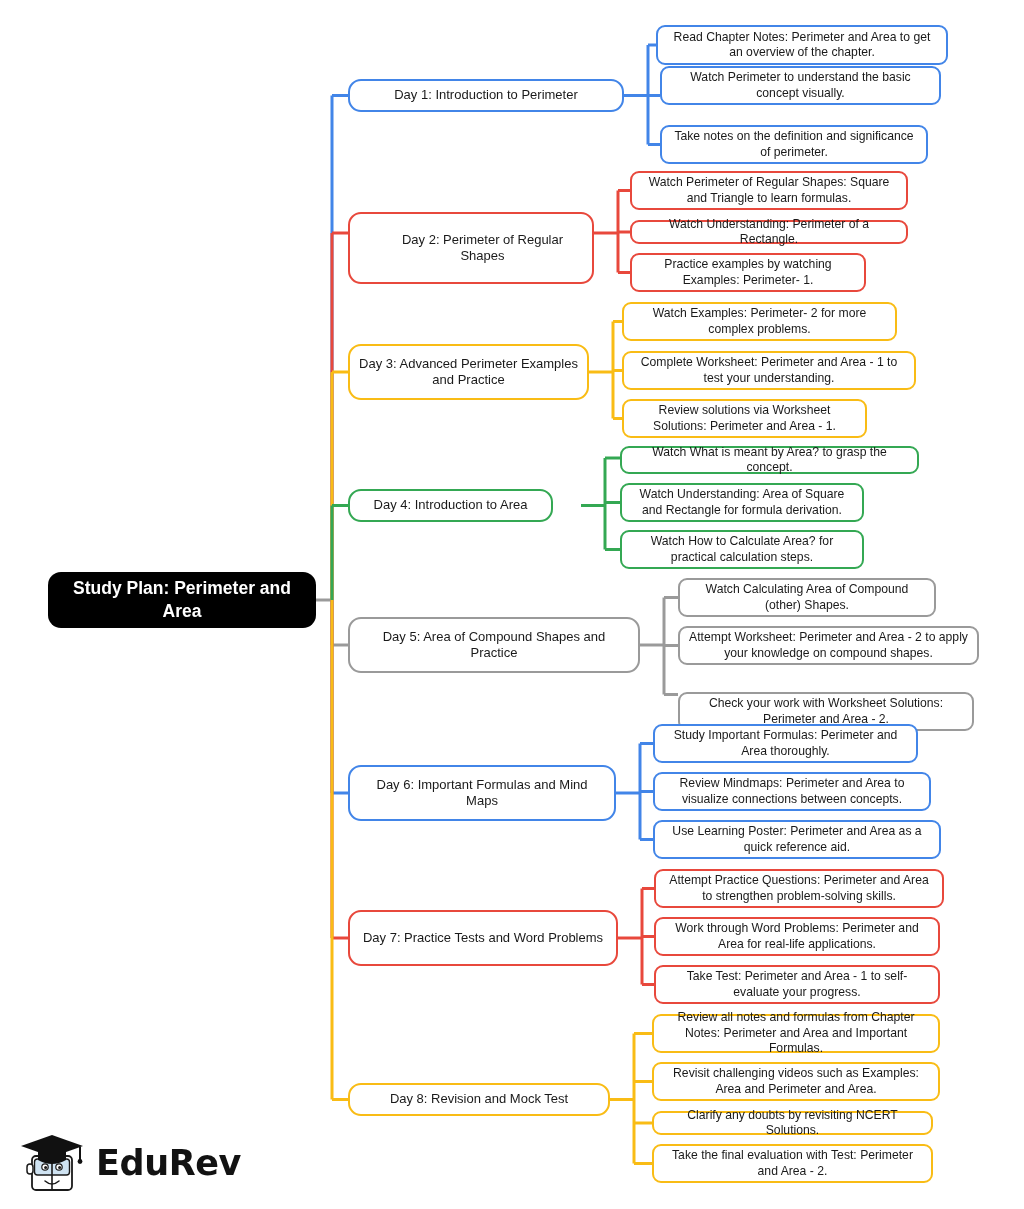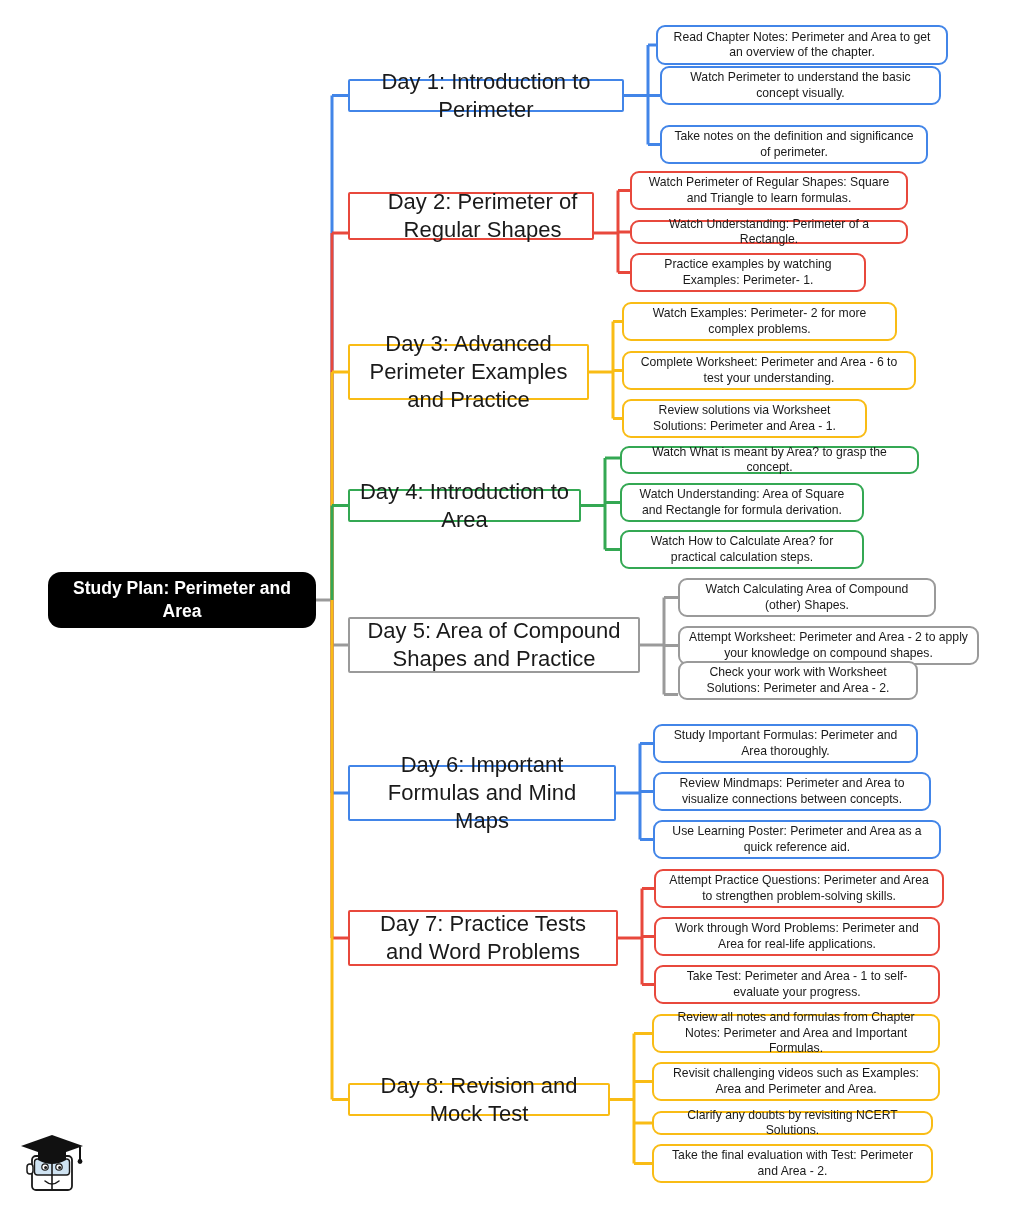--- a/index.html
+++ b/index.html
@@ -45,23 +45,23 @@
     font-weight: bold;
     font-size: 17.5px;
     border: none;
     border-radius: 13px;
     line-height: 1.3;
     padding: 19px 10px;
   }
   .node.branch {
     border-width: 2.6px;
     border-style: solid;
-    font-size: 22px;
+    font-size: 13px;
     padding: 4px 9px;
-    border-radius: 2px;
+    border-radius: 13px;
   }
   .node.leaf {
     border-width: 2.2px;
     border-style: solid;
     font-size: 12.2px;
     padding: 3px 8px;
     border-radius: 9px;
   }
   .node-text {
     display: block;
@@ -165,66 +165,66 @@
       </div>
       <div class="node leaf" style="left: 656px; top: 25px; width: 292px; height: 40px; border-color: rgb(66, 133, 232);">
         <span class="node-text">Read Chapter Notes: Perimeter and Area to get an overview of the chapter.</span>
       </div>
       <div class="node leaf" style="left: 660px; top: 66px; width: 281px; height: 39px; border-color: rgb(66, 133, 232);">
         <span class="node-text">Watch Perimeter to understand the basic concept visually.</span>
       </div>
       <div class="node leaf" style="left: 660px; top: 125px; width: 268px; height: 39px; border-color: rgb(66, 133, 232);">
         <span class="node-text">Take notes on the definition and significance of perimeter.</span>
       </div>
-      <div class="node branch" style="left: 348px; top: 192px; width: 246px; height: 48px; border-color: rgb(232, 72, 60); padding-left: 32px;">
+      <div class="node branch" style="left: 348px; top: 212px; width: 246px; height: 72px; border-color: rgb(232, 72, 60); padding-left: 32px;">
         <span class="node-text">Day 2: Perimeter of Regular Shapes</span>
       </div>
       <div class="node leaf" style="left: 630px; top: 171px; width: 278px; height: 39px; border-color: rgb(232, 72, 60);">
         <span class="node-text">Watch Perimeter of Regular Shapes: Square and Triangle to learn formulas.</span>
       </div>
       <div class="node leaf" style="left: 630px; top: 220px; width: 278px; height: 24px; border-color: rgb(232, 72, 60);">
         <span class="node-text">Watch Understanding: Perimeter of a Rectangle.</span>
       </div>
       <div class="node leaf" style="left: 630px; top: 253px; width: 236px; height: 39px; border-color: rgb(232, 72, 60);">
         <span class="node-text">Practice examples by watching Examples: Perimeter- 1.</span>
       </div>
       <div class="node branch" style="left: 348px; top: 344px; width: 241px; height: 56px; border-color: rgb(249, 188, 21);">
         <span class="node-text">Day 3: Advanced Perimeter Examples and Practice</span>
       </div>
       <div class="node leaf" style="left: 622px; top: 302px; width: 275px; height: 39px; border-color: rgb(249, 188, 21);">
         <span class="node-text">Watch Examples: Perimeter- 2 for more complex problems.</span>
       </div>
       <div class="node leaf" style="left: 622px; top: 351px; width: 294px; height: 39px; border-color: rgb(249, 188, 21);">
-        <span class="node-text">Complete Worksheet: Perimeter and Area - 6 to test your understanding.</span>
+        <span class="node-text">Complete Worksheet: Perimeter and Area - 1 to test your understanding.</span>
       </div>
       <div class="node leaf" style="left: 622px; top: 399px; width: 245px; height: 39px; border-color: rgb(249, 188, 21);">
         <span class="node-text">Review solutions via Worksheet Solutions: Perimeter and Area - 1.</span>
       </div>
-      <div class="node branch" style="left: 348px; top: 489px; width: 233px; height: 33px; border-color: rgb(52, 168, 83);">
+      <div class="node branch" style="left: 348px; top: 489px; width: 205px; height: 33px; border-color: rgb(52, 168, 83);">
         <span class="node-text">Day 4: Introduction to Area</span>
       </div>
       <div class="node leaf" style="left: 620px; top: 446px; width: 299px; height: 28px; border-color: rgb(52, 168, 83);">
         <span class="node-text">Watch What is meant by Area? to grasp the concept.</span>
       </div>
       <div class="node leaf" style="left: 620px; top: 483px; width: 244px; height: 39px; border-color: rgb(52, 168, 83);">
         <span class="node-text">Watch Understanding: Area of Square and Rectangle for formula derivation.</span>
       </div>
       <div class="node leaf" style="left: 620px; top: 530px; width: 244px; height: 39px; border-color: rgb(52, 168, 83);">
         <span class="node-text">Watch How to Calculate Area? for practical calculation steps.</span>
       </div>
       <div class="node branch" style="left: 348px; top: 617px; width: 292px; height: 56px; border-color: rgb(154, 154, 154); align-items: center;">
         <span class="node-text">Day 5: Area of Compound Shapes and Practice</span>
       </div>
       <div class="node leaf" style="left: 678px; top: 578px; width: 258px; height: 39px; border-color: rgb(154, 154, 154);">
         <span class="node-text">Watch Calculating Area of Compound (other) Shapes.</span>
       </div>
       <div class="node leaf" style="left: 678px; top: 626px; width: 301px; height: 39px; border-color: rgb(154, 154, 154);">
         <span class="node-text">Attempt Worksheet: Perimeter and Area - 2 to apply your knowledge on compound shapes.</span>
       </div>
-      <div class="node leaf" style="left: 678px; top: 661px; width: 240px; height: 39px; border-color: rgb(154, 154, 154);">
+      <div class="node leaf" style="left: 678px; top: 692px; width: 296px; height: 39px; border-color: rgb(154, 154, 154);">
         <span class="node-text">Check your work with Worksheet Solutions: Perimeter and Area - 2.</span>
       </div>
       <div class="node branch" style="left: 348px; top: 765px; width: 268px; height: 56px; border-color: rgb(66, 133, 232);">
         <span class="node-text">Day 6: Important Formulas and Mind Maps</span>
       </div>
       <div class="node leaf" style="left: 653px; top: 724px; width: 265px; height: 39px; border-color: rgb(66, 133, 232);">
         <span class="node-text">Study Important Formulas: Perimeter and Area thoroughly.</span>
       </div>
       <div class="node leaf" style="left: 653px; top: 772px; width: 278px; height: 39px; border-color: rgb(66, 133, 232);">
         <span class="node-text">Review Mindmaps: Perimeter and Area to visualize connections between concepts.</span>
@@ -276,15 +276,16 @@
       <path d="M27 51 q7 6 14 0" fill="none" stroke="#1a1a1a" stroke-width="1.5" stroke-linecap="round"></path>
 
       <path d="M34 5 L65 16 L34 27 L3 16 Z" fill="#111111"></path>
       <path d="M20 21 L20 30 q14 8 28 0 L48 21" fill="#111111"></path>
 
       <path d="M62 17 L62 30" stroke="#111111" stroke-width="2" fill="none"></path>
       <circle cx="62" cy="31.5" r="2.4" fill="#111111"></circle>
 
       <rect x="9" y="34" width="6" height="10" rx="3" fill="#ffffff" stroke="#1a1a1a" stroke-width="1.5"></rect>
     </svg>
+    <span id="logo-text">EduRev</span>
   </div>
 
 </div>
 
 </body></html>

